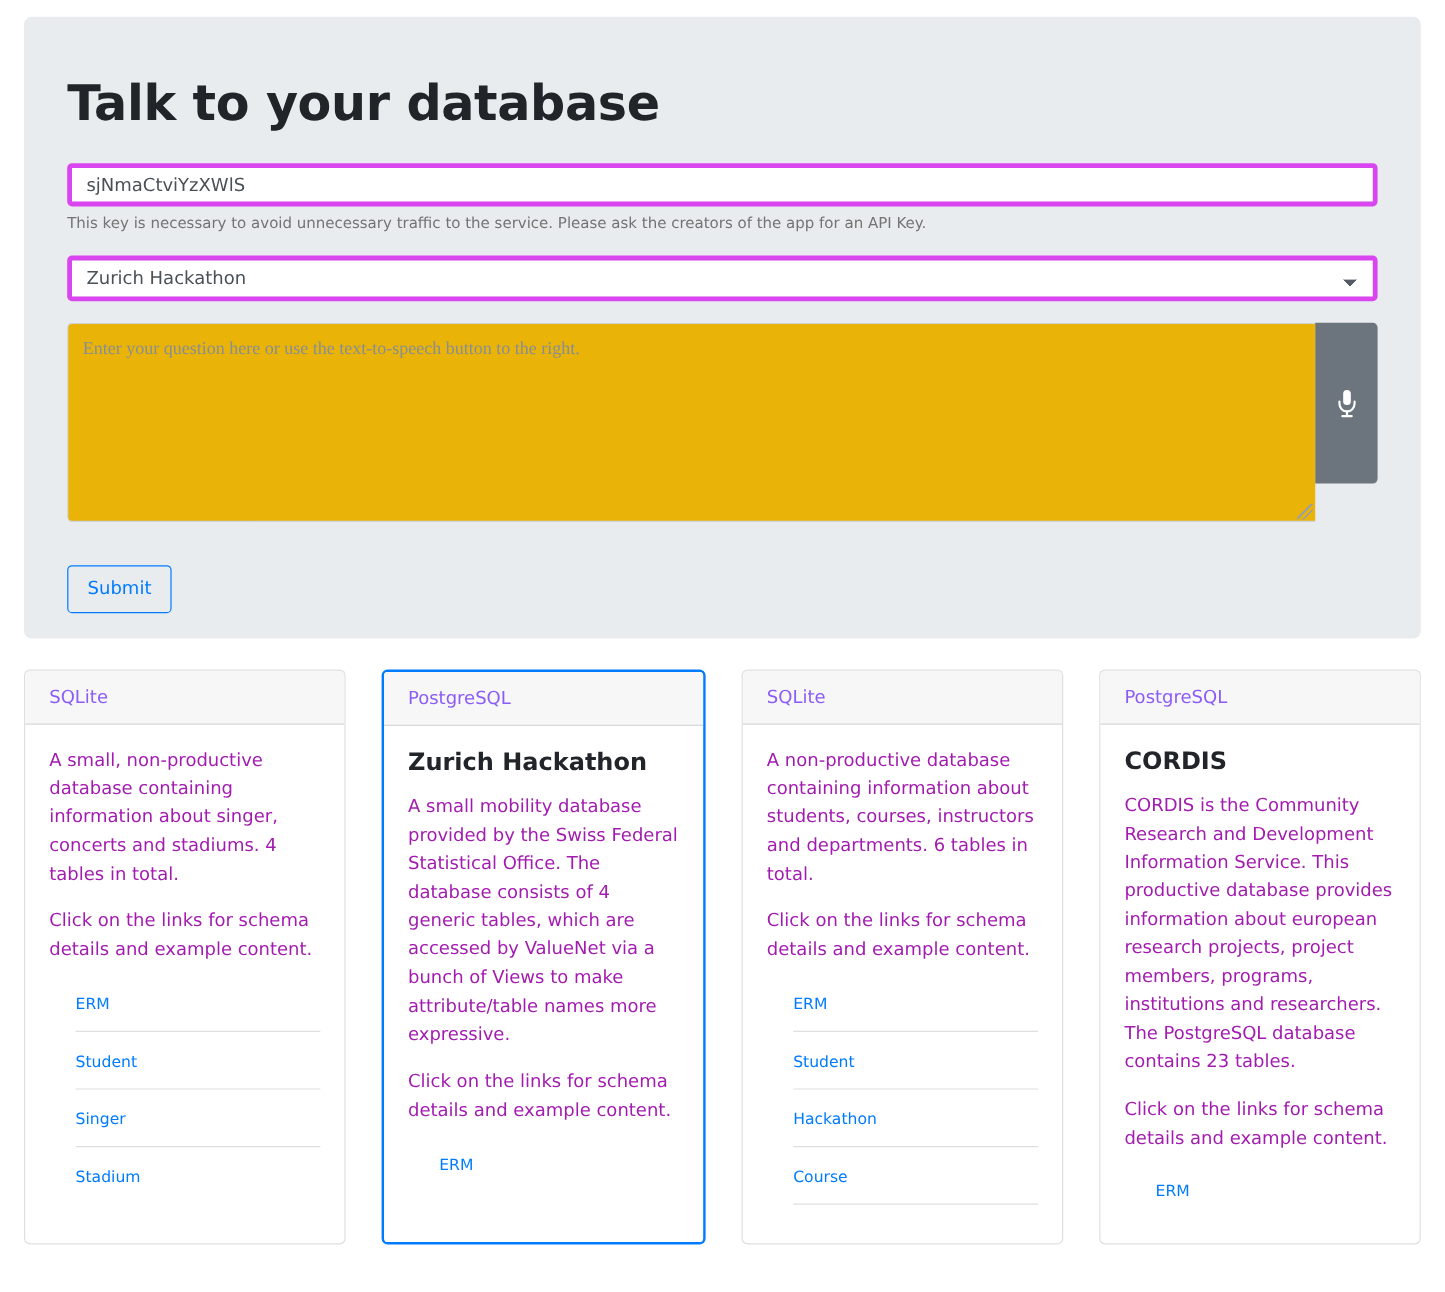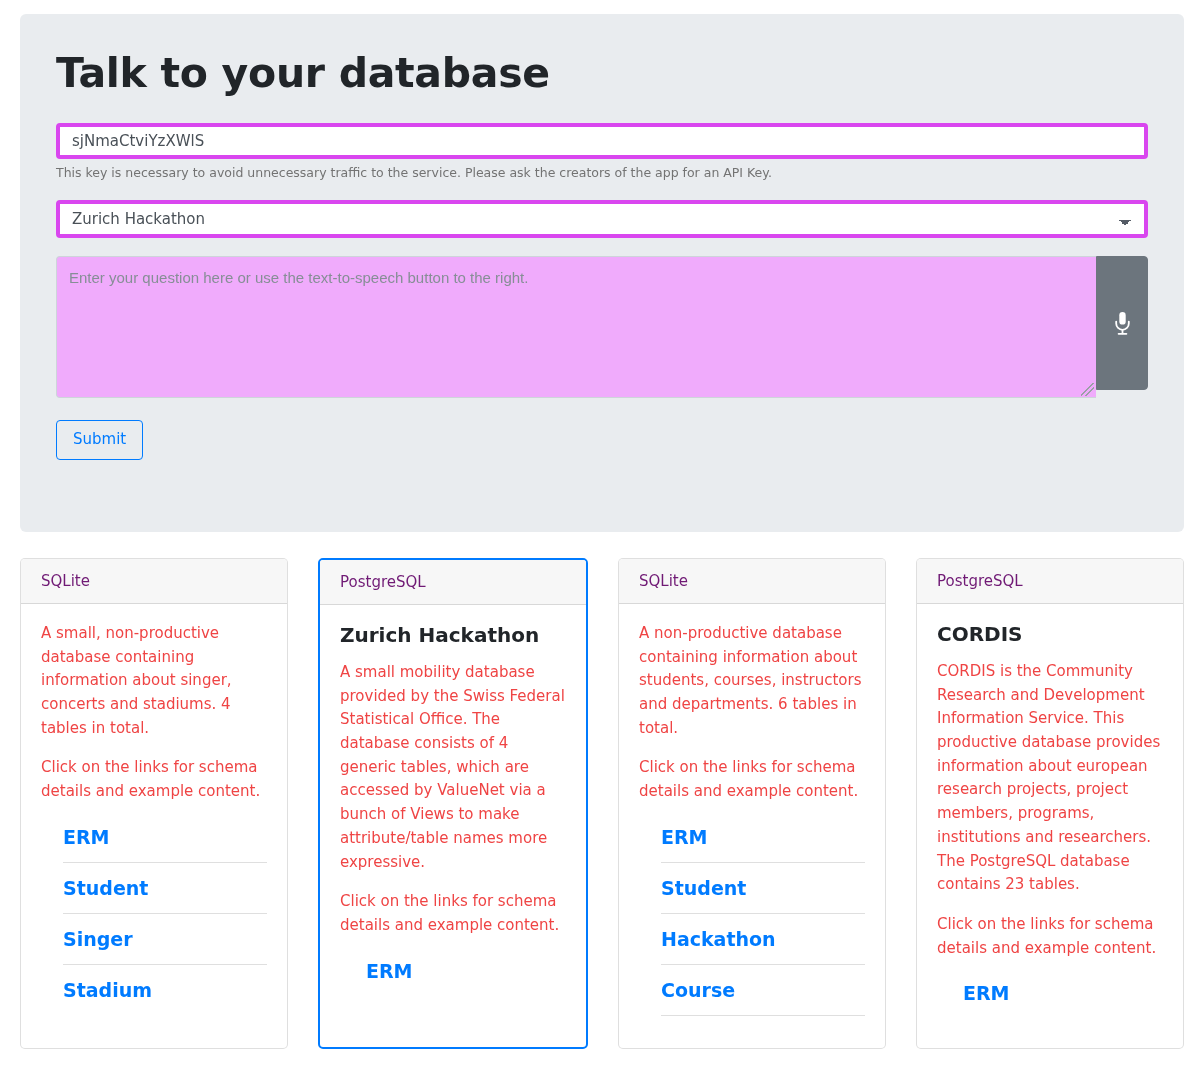--- a/index.html
+++ b/index.html
@@ -14,21 +14,21 @@
     overflow: hidden;
   }
 
   .page { width: 1204px; }
 
   
   .jumbotron {
     margin: 14px 20px 0 20px;
     background: #e9ecef;
     border-radius: 6px;
-    padding: 36px 36px 40px 36px;
+    padding: 49px 36px 40px 36px;
     height: 518px;
   }
 
   .jumbo-title {
     font-size: 41px;
     font-weight: 700;
     line-height: 1.15;
     letter-spacing: -0.3px;
     margin: 0 0 26px 0;
     color: #212529;
@@ -83,27 +83,27 @@
     width: 100%;
     margin-top: 16px;
     align-items: stretch;
   }
 
   .textarea-wrap { flex: 1 1 auto; position: relative; }
 
   textarea.qbox {
     display: block;
     width: 100%;
-    height: 142px;
+    height: 166px;
     padding: 10px 12px;
     font-size: 15px;
-    font-family: Liberation Sans, sans-serif;
+    font-family: Liberation Serif, serif;
     line-height: 1.5;
     color: #495057;
-    background: #f0abfc;
+    background: #eab308;
     border: 1px solid #ced4da;
     border-right: 0;
     border-radius: 4px 0 0 4px;
     outline: none;
     resize: none;
   }
   textarea.qbox::placeholder { color: #868e96; opacity: 1; }
 
   .resize-grip {
     position: absolute;
@@ -127,21 +127,21 @@
     display: flex;
     align-items: center;
     justify-content: center;
     cursor: pointer;
     padding: 0;
   }
   .mic-btn svg { display: block; }
 
   .btn-outline-primary {
     display: inline-block;
-    margin-top: 22px;
+    margin-top: 36px;
     padding: 7px 16px 8px 16px;
     font-size: 15px;
     font-family: "DejaVu Sans", "Liberation Sans", sans-serif;
     line-height: 1.5;
     color: #007bff;
     background: transparent;
     border: 1px solid #007bff;
     border-radius: 4px;
     cursor: pointer;
   }
@@ -163,21 +163,21 @@
     display: flex;
     flex-direction: column;
   }
   .card.selected {
     border: 2px solid #007bff;
   }
 
   .card-header {
     padding: 13px 20px;
     font-size: 15px;
-    color: #701a75;
+    color: #8b5cf6;
     background-color: #f7f7f7;
     border-bottom: 1px solid rgba(0,0,0,.125);
   }
 
   .card-body {
     padding: 18px 20px 4px 20px;
     flex: 1 1 auto;
   }
 
   .card-title {
@@ -185,42 +185,41 @@
     font-weight: 700;
     margin: 0 0 14px 0;
     line-height: 1.2;
     color: #212529;
   }
 
   .card-text {
     font-size: 15px;
     line-height: 1.58;
     margin: 0 0 16px 0;
-    color: #ef4444;
+    color: #a21caf;
   }
 
   .list-group {
     list-style: none;
     margin: 0;
     padding: 0 0 0 22px;
   }
   .list-group li {
     border-top: 1px solid rgba(0,0,0,.125);
     padding: 14px 0 14px 0;
   }
   .list-group li:first-child { border-top: 0; padding-top: 6px; }
 
   .list-group.flush-indent { padding-left: 26px; }
 
   .list-link {
     color: #007bff;
-    font-size: 19px;
+    font-size: 13px;
     text-decoration: none;
     cursor: pointer;
-    font-weight: bold;
   }
 </style>
 </head>
 <body>
 
 <div class="page">
 
   <div class="jumbotron">
 
     <h1 class="jumbo-title">Talk to your database</h1>

